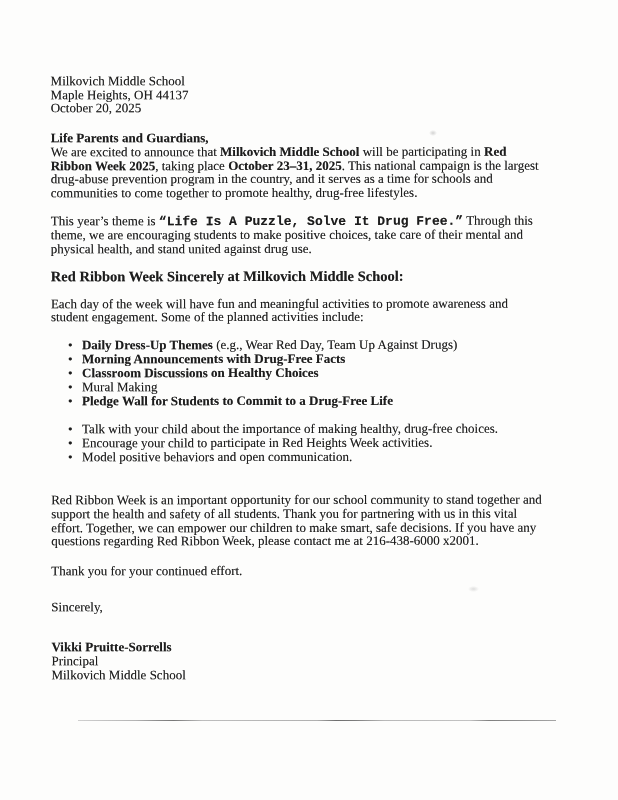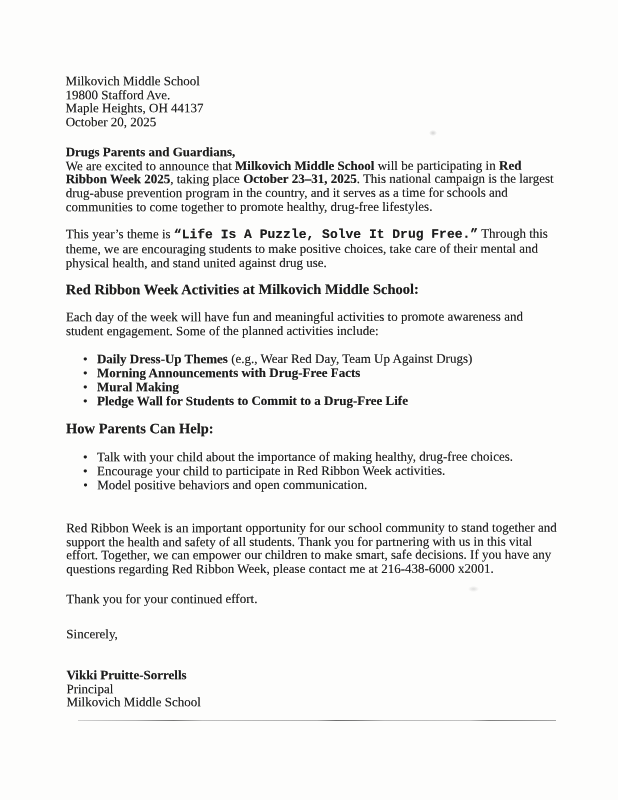--- a/index.html
+++ b/index.html
@@ -7,21 +7,21 @@
     position: relative;
     width: 618px;
     height: 800px;
     background: #fdfdfc;
     overflow: hidden;
     font-family: "Liberation Serif", "DejaVu Serif", serif;
     color: #1d1d1d;
   }
   .content {
     position: absolute;
-    left: 66px;
+    left: 51px;
     top: 74px;
     width: 492px;
     font-size: 13px;
     line-height: 13.7px;
     text-shadow: 0 0 0.6px rgba(40,40,40,0.55);
     transform: rotate(-0.08deg);
   }
   .sender div { white-space: nowrap; }
   .greet-block { margin-top: 16px; }
   .salutation { font-weight: bold; }
@@ -77,48 +77,47 @@
   }
 </style>
 </head>
 <body>
 
 <div class="page">
   <div class="content">
 
     <div class="sender">
       <div>Milkovich Middle School</div>
-      <div>19800 Stafford Ave.</div>
       <div>Maple Heights, OH 44137</div>
       <div>October 20, 2025</div>
     </div>
 
     <div class="greet-block">
-      <div class="salutation">Drugs Parents and Guardians,</div>
+      <div class="salutation">Life Parents and Guardians,</div>
       <p class="para"><span>We are excited to announce that </span><span style="font-weight: bold;">Milkovich Middle School</span><span> will be participating in </span><span style="font-weight: bold;">Red Ribbon Week 2025</span><span>, taking place </span><span style="font-weight: bold;">October 23–31, 2025</span><span>. This national campaign is the largest drug-abuse prevention program in the country, and it serves as a time for schools and communities to come together to promote healthy, drug-free lifestyles.</span></p>
     </div>
 
     <p class="para theme-para"><span>This year’s theme is </span><span style="font-weight: bold; font-family: Liberation Mono, monospace;">“Life Is A Puzzle, Solve It Drug Free.”</span><span> Through this theme, we are encouraging students to make positive choices, take care of their mental and physical health, and stand united against drug use.</span></p>
 
-    <h2 class="section-heading">Red Ribbon Week Activities at Milkovich Middle School:</h2>
+    <h2 class="section-heading">Red Ribbon Week Sincerely at Milkovich Middle School:</h2>
 
     <p class="para act-intro">Each day of the week will have fun and meaningful activities to promote awareness and student engagement. Some of the planned activities include:</p>
 
     <ul class="bullets">
       <li><span style="font-weight: bold; margin-top: 44px;">Daily Dress-Up Themes</span><span> (e.g., Wear Red Day, Team Up Against Drugs)</span></li>
       <li><span style="font-weight: bold;">Morning Announcements with Drug-Free Facts</span></li>
-      <li><span style="font-weight: bold; text-align: center;">Mural Making</span></li>
+      <li><span style="font-weight: bold;">Classroom Discussions on Healthy Choices</span></li>
+      <li><span style="font-weight: normal; text-align: center;">Mural Making</span></li>
       <li><span style="font-weight: bold;">Pledge Wall for Students to Commit to a Drug-Free Life</span></li>
     </ul>
 
-    <h2 class="section-heading">How Parents Can Help:</h2>
 
     <ul class="bullets">
       <li>Talk with your child about the importance of making healthy, drug-free choices.</li>
-      <li>Encourage your child to participate in Red Ribbon Week activities.</li>
+      <li>Encourage your child to participate in Red Heights Week activities.</li>
       <li>Model positive behaviors and open communication.</li>
     </ul>
 
     <p class="para closing-para">Red Ribbon Week is an important opportunity for our school community to stand together and support the health and safety of all students. Thank you for partnering with us in this vital effort. Together, we can empower our children to make smart, safe decisions. If you have any questions regarding Red Ribbon Week, please contact me at 216-438-6000 x2001.</p>
 
     <p class="para thanks">Thank you for your continued effort.</p>
 
     <p class="para signoff">Sincerely,</p>
 
     <div class="sig-block">

